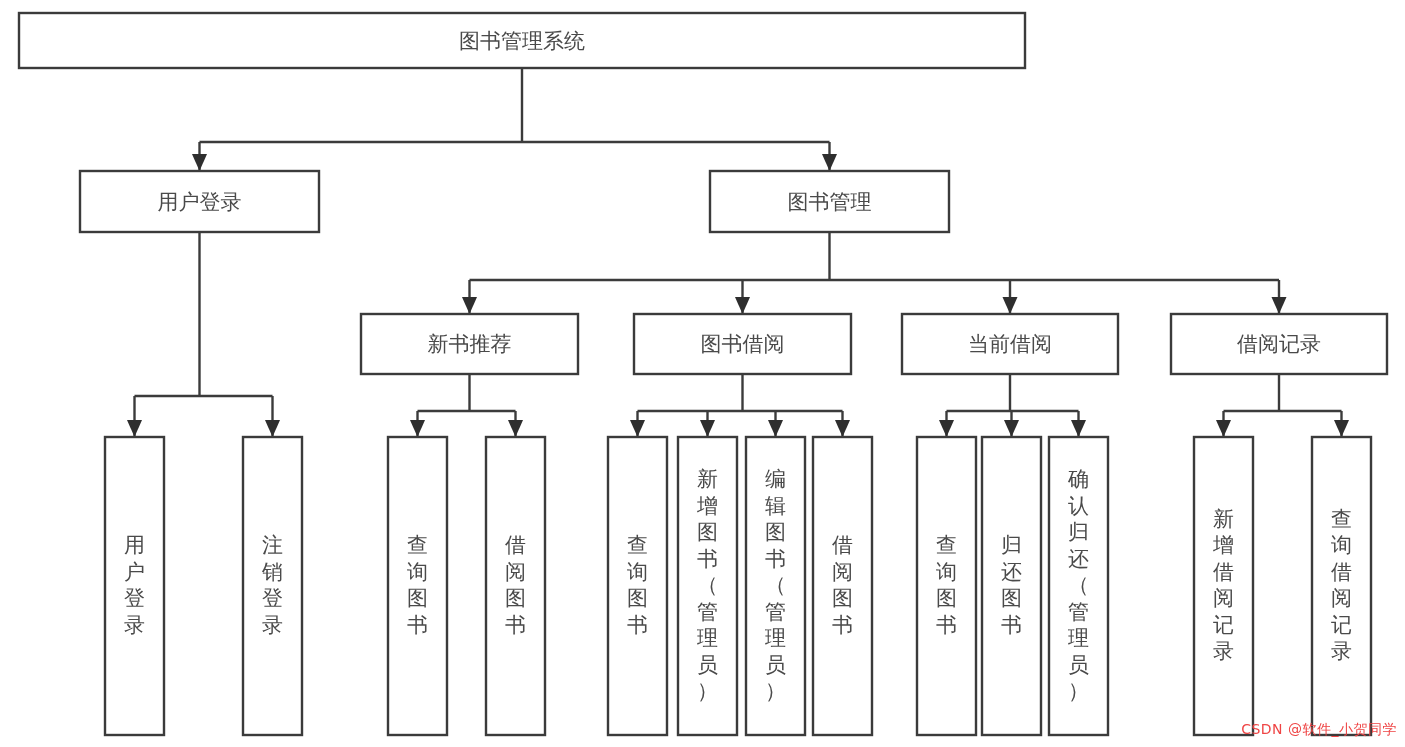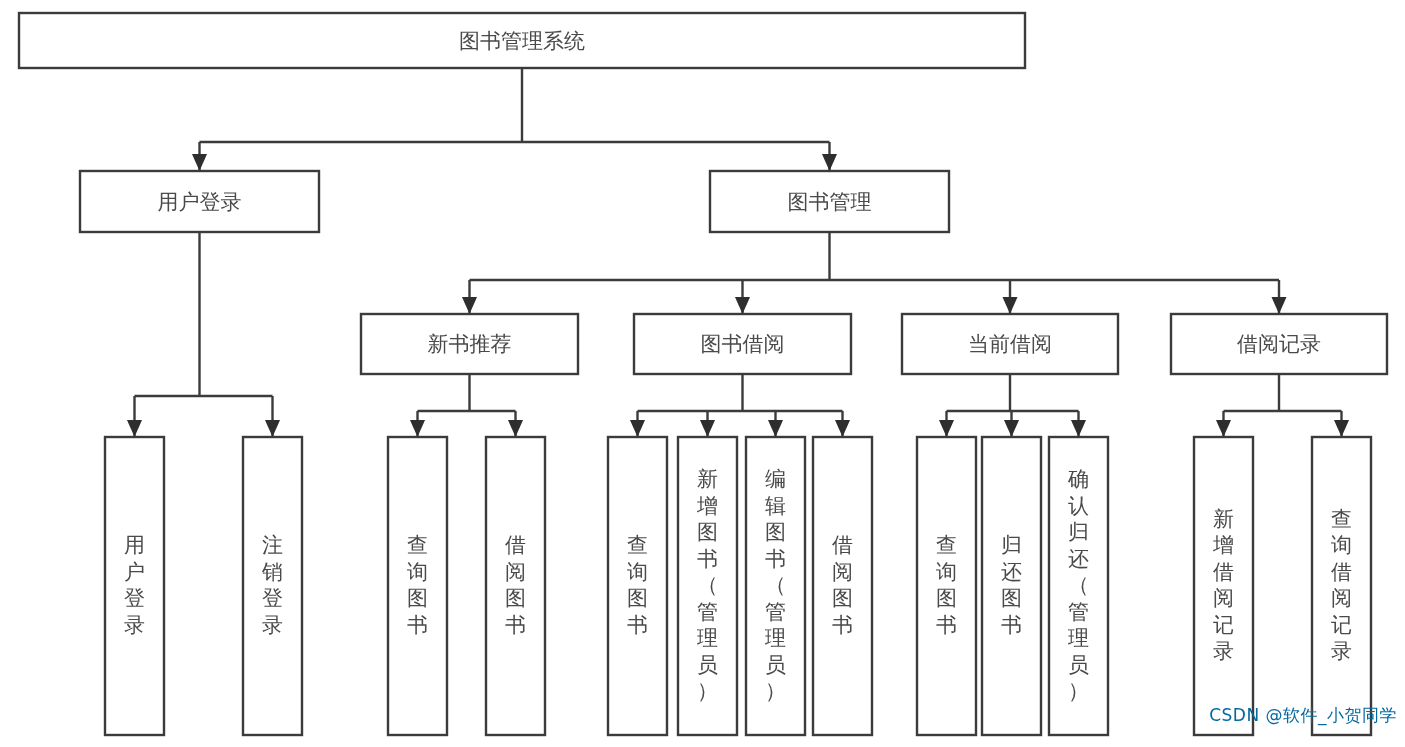--- a/index.html
+++ b/index.html
@@ -50,24 +50,24 @@
   }
   .node-label-vertical {
     fill: #4a4a4a;
     font-family: "DejaVu Sans", "Liberation Sans", sans-serif;
     font-size: 21px;
     text-anchor: middle;
   }
   .watermark {
     position: absolute;
     right: 8px;
-    bottom: 20px;
-    font-family: "DejaVu Sans", "Liberation Sans", sans-serif;
-    font-size: 17px;
-    color: #0369a1;
+    bottom: 8px;
+    font-family: "DejaVu Sans", "Liberation Sans", sans-serif;
+    font-size: 14px;
+    color: #ef4444;
     letter-spacing: 0.5px;
     white-space: nowrap;
     pointer-events: none;
   }
 </style>
 </head>
 <body>
 
 <div id="diagram-root">
   <svg id="tree-svg" viewBox="0 0 1405 747">

